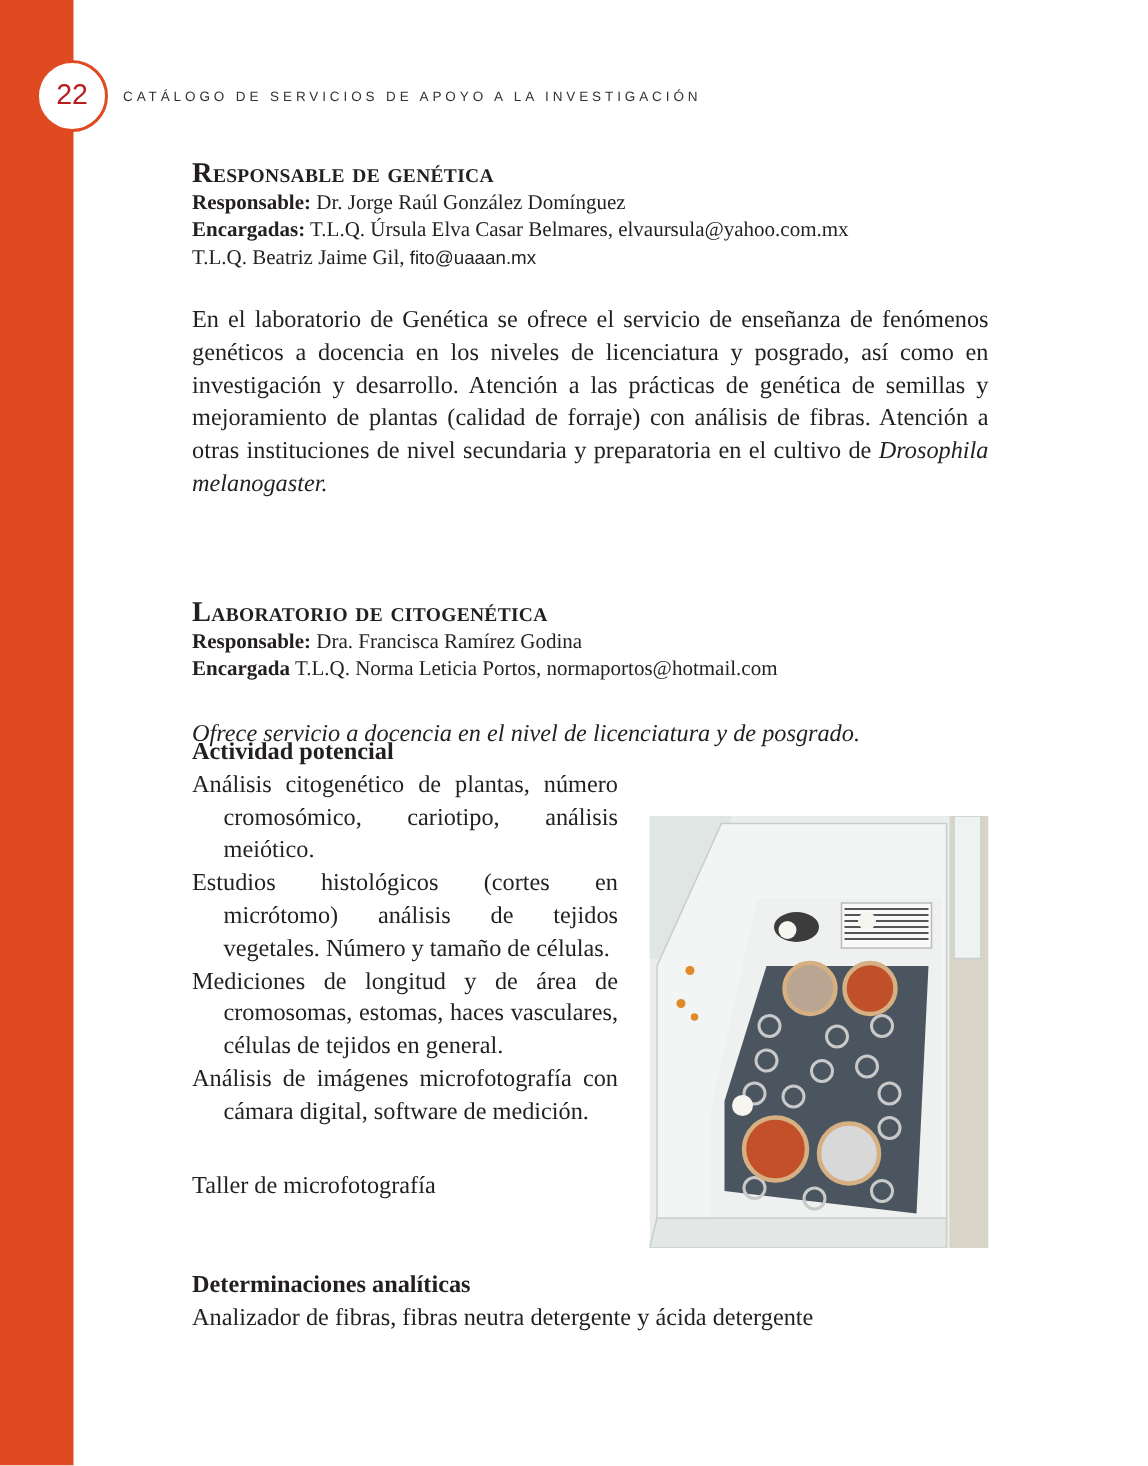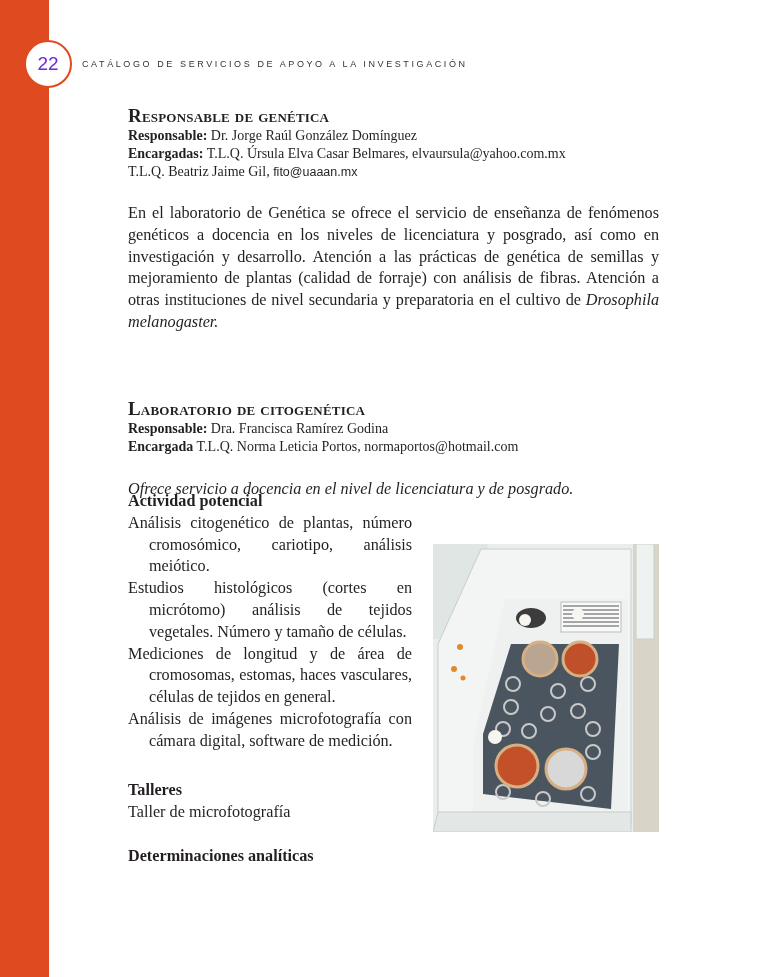--- a/index.html
+++ b/index.html
@@ -6,21 +6,21 @@
     body {
       width: 765px; height: 977px; position: relative; overflow: hidden;
       background: #ffffff; color: #231f20;
       font-family: "Liberation Serif", "DejaVu Serif", serif;
     }
     .sidebar { position: absolute; left: 0; top: 0; width: 49px; height: 977px; background: #e04a20; }
     .page-badge {
       position: absolute; left: 24px; top: 40px; width: 46px; height: 46px;
       border-radius: 50%; background: #fff; border: 2px solid #e04a20;
       display: flex; align-items: center; justify-content: center;
-      font-family: "Liberation Sans", "DejaVu Sans", sans-serif; font-size: 19px; color: #6d28d9;
+      font-family: "Liberation Sans", "DejaVu Sans", sans-serif; font-size: 19px; color: #b91c1c;
       box-sizing: border-box; width: 48px; height: 48px;
     }
     .running-head {
       position: absolute; left: 82px; top: 59px;
       font-family: "Liberation Sans", "DejaVu Sans", sans-serif; font-size: 9px;
       letter-spacing: 2.6px; color: #333;
     }
     .section { position: absolute; left: 128px; }
     .lab-title {
       font-size: 19px; font-weight: bold; font-variant: small-caps; margin: 0; line-height: 22px;
@@ -81,26 +81,26 @@
   <h3 class="sub-heading">Actividad potencial</h3>
   <ul class="list">
     <li>Análisis citogenético de plantas, número cromosómico, cariotipo, análisis meiótico.</li>
     <li>Estudios histológicos (cortes en micrótomo) análisis de tejidos vegetales. Número y tamaño de células.</li>
     <li>Mediciones de longitud y de área de cromosomas, estomas, haces vasculares, células de tejidos en general.</li>
     <li>Análisis de imágenes microfotografía con cámara digital, software de medición.</li>
   </ul>
 </div>
 
 <div class="section" style="top:780px;">
-  <h3 class="sub-heading">Talleres</h3>
   <p class="line">Taller de microfotografía</p>
 </div>
 
 <div class="section" style="top:846px;">
   <h3 class="sub-heading">Determinaciones analíticas</h3>
+  <p class="line">Analizador de fibras, fibras neutra detergente y ácida detergente</p>
 </div>
 
 <svg class="photo" viewBox="0 0 226 288" aria-label="Incubadora con agitador y matraces de cultivo">
   <rect x="0" y="0" width="226" height="288" fill="#e9eeec"></rect>
   <rect x="200" y="0" width="26" height="288" fill="#d9d4c8"></rect>
   <rect x="203" y="0" width="18" height="95" fill="#eef2f0" stroke="#c9cfcc"></rect>
   <polygon points="0,0 55,0 40,95 0,95" fill="#dfe6e3"></polygon>
   <polygon points="48,5 198,5 198,280 5,280 5,100" fill="#f3f5f4" stroke="#c7cecb"></polygon>
   <polygon points="72,55 195,55 195,280 40,280 40,200" fill="#eef1f0"></polygon>
   <rect x="128" y="58" width="60" height="30" fill="#f9f9f9" stroke="#bbb"></rect>

